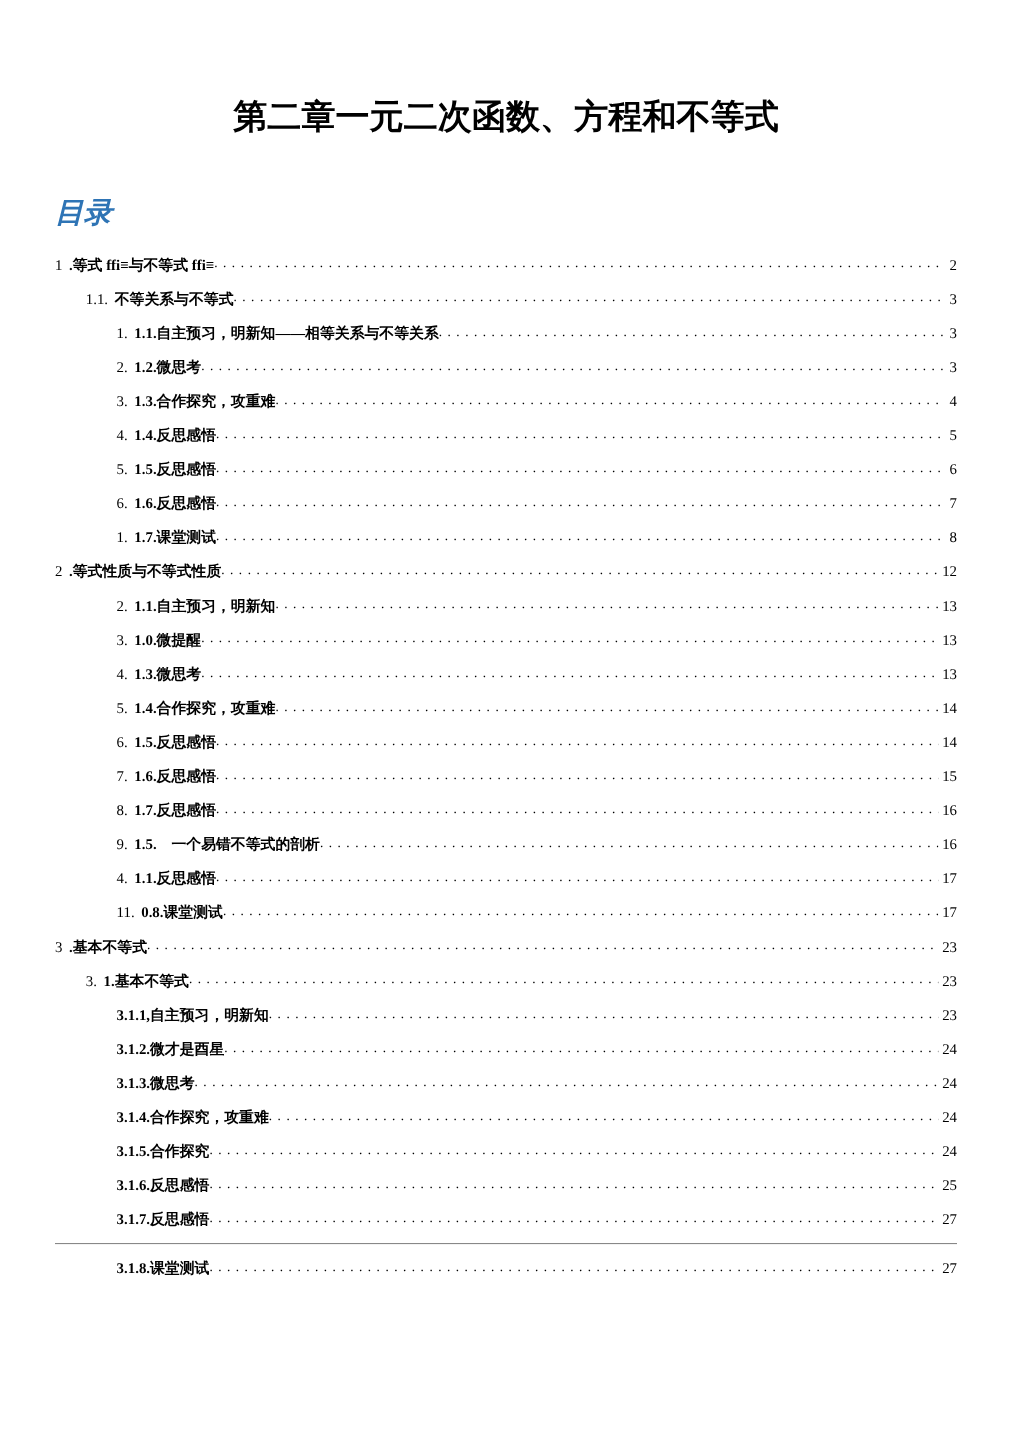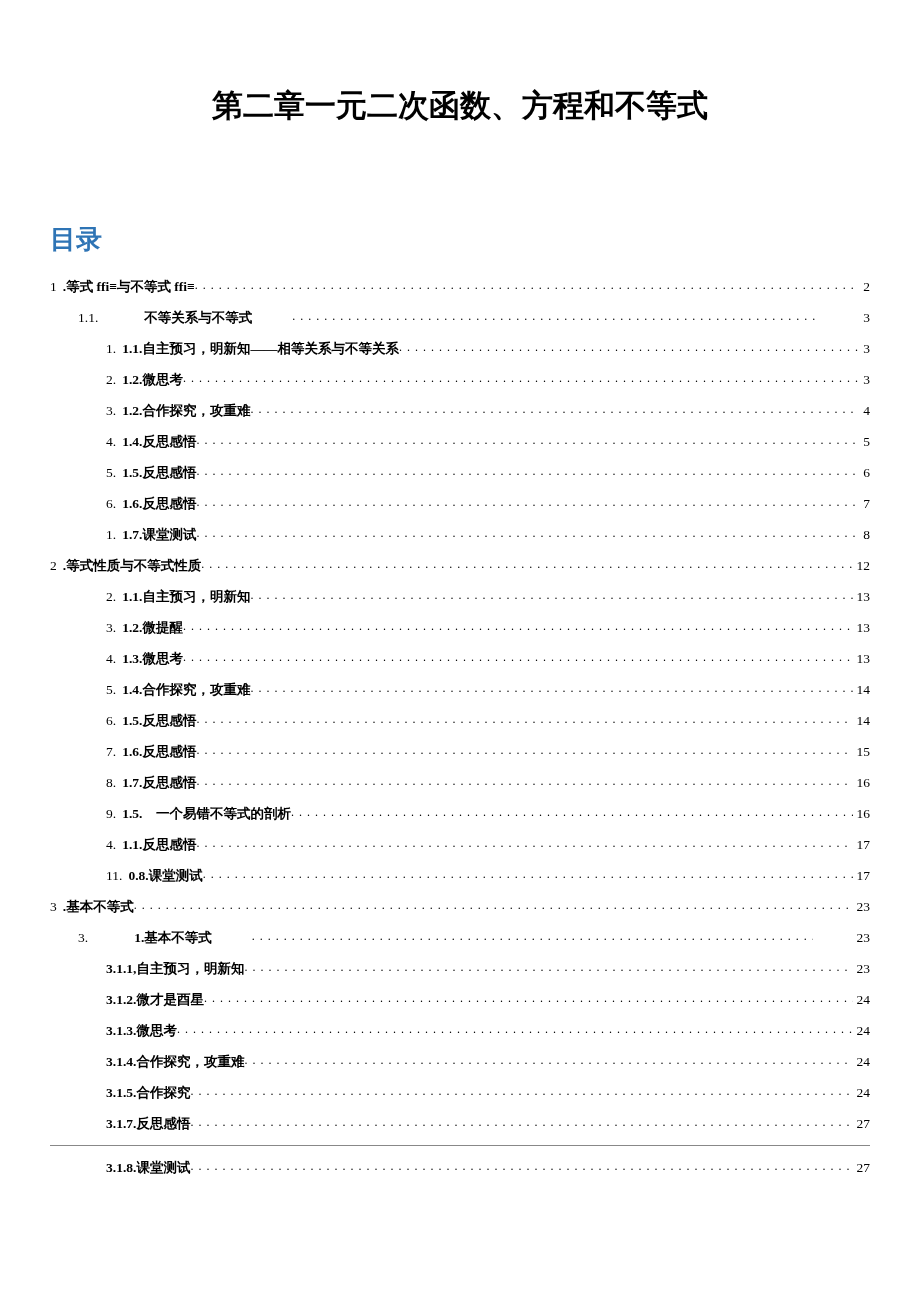--- a/index.html
+++ b/index.html
@@ -12,42 +12,43 @@
       font-family: "SimSun", "宋体", serif;
       width: 920px;
       min-height: 1301px;
       padding: 85px 50px 50px 50px;
     }
     .chapter-title {
       text-align: center;
       font-size: 31px;
       font-weight: bold;
       font-family: "SimHei", "黑体", sans-serif;
-      margin-bottom: 95px;
+      margin-bottom: 49px;
       color: #000;
     }
     .toc-heading {
       font-size: 26px;
       color: #2e74b5;
       font-family: "DengXian", "Microsoft YaHei", sans-serif;
       margin-bottom: 20px;
+      font-style: italic;
     }
     .toc {
       font-size: 13.5px;
       color: #000;
       line-height: 1.0;
     }
     .toc-row {
       display: flex;
       align-items: baseline;
       margin-bottom: 15px;
       white-space: nowrap;
     }
     .toc-row.level-0 { padding-left: 0px; }
-    .toc-row.level-1 { padding-left: 28px; gap: 40px; }
+    .toc-row.level-1 { padding-left: 28px; }
     .toc-row.level-2 { padding-left: 56px; }
     .toc-row.level-2b { padding-left: 56px; }
     .lead {
       margin-right: 6px;
       flex-shrink: 0;
     }
     .entry-text {
       flex-shrink: 0;
       font-weight: bold;
     }
@@ -104,21 +105,21 @@
       <span class="page-num">3</span>
     </div>
     <div class="toc-row level-2">
       <span class="lead">2.</span>
       <span class="entry-text">1.2.微思考</span>
       <span class="dots"></span>
       <span class="page-num">3</span>
     </div>
     <div class="toc-row level-2">
       <span class="lead">3.</span>
-      <span class="entry-text">1.2.合作探究，攻重难</span>
+      <span class="entry-text">1.3.合作探究，攻重难</span>
       <span class="dots"></span>
       <span class="page-num">4</span>
     </div>
     <div class="toc-row level-2">
       <span class="lead">4.</span>
       <span class="entry-text">1.4.反思感悟</span>
       <span class="dots"></span>
       <span class="page-num">5</span>
     </div>
     <div class="toc-row level-2">
@@ -146,21 +147,21 @@
       <span class="page-num">12</span>
     </div>
     <div class="toc-row level-2">
       <span class="lead">2.</span>
       <span class="entry-text">1.1.自主预习，明新知</span>
       <span class="dots"></span>
       <span class="page-num">13</span>
     </div>
     <div class="toc-row level-2">
       <span class="lead">3.</span>
-      <span class="entry-text">1.2.微提醒</span>
+      <span class="entry-text">1.0.微提醒</span>
       <span class="dots"></span>
       <span class="page-num">13</span>
     </div>
     <div class="toc-row level-2">
       <span class="lead">4.</span>
       <span class="entry-text">1.3.微思考</span>
       <span class="dots"></span>
       <span class="page-num">13</span>
     </div>
     <div class="toc-row level-2">
@@ -236,20 +237,25 @@
       <span class="entry-text">3.1.4.合作探究，攻重难</span>
       <span class="dots"></span>
       <span class="page-num">24</span>
     </div>
     <div class="toc-row level-2b">
       <span class="entry-text">3.1.5.合作探究</span>
       <span class="dots"></span>
       <span class="page-num">24</span>
     </div>
     <div class="toc-row level-2b">
+      <span class="entry-text">3.1.6.反思感悟</span>
+      <span class="dots"></span>
+      <span class="page-num">25</span>
+    </div>
+    <div class="toc-row level-2b">
       <span class="entry-text">3.1.7.反思感悟</span>
       <span class="dots"></span>
       <span class="page-num">27</span>
     </div>
     <hr class="hr-line">
     <div class="toc-row level-2b">
       <span class="entry-text">3.1.8.课堂测试</span>
       <span class="dots"></span>
       <span class="page-num">27</span>
     </div>

